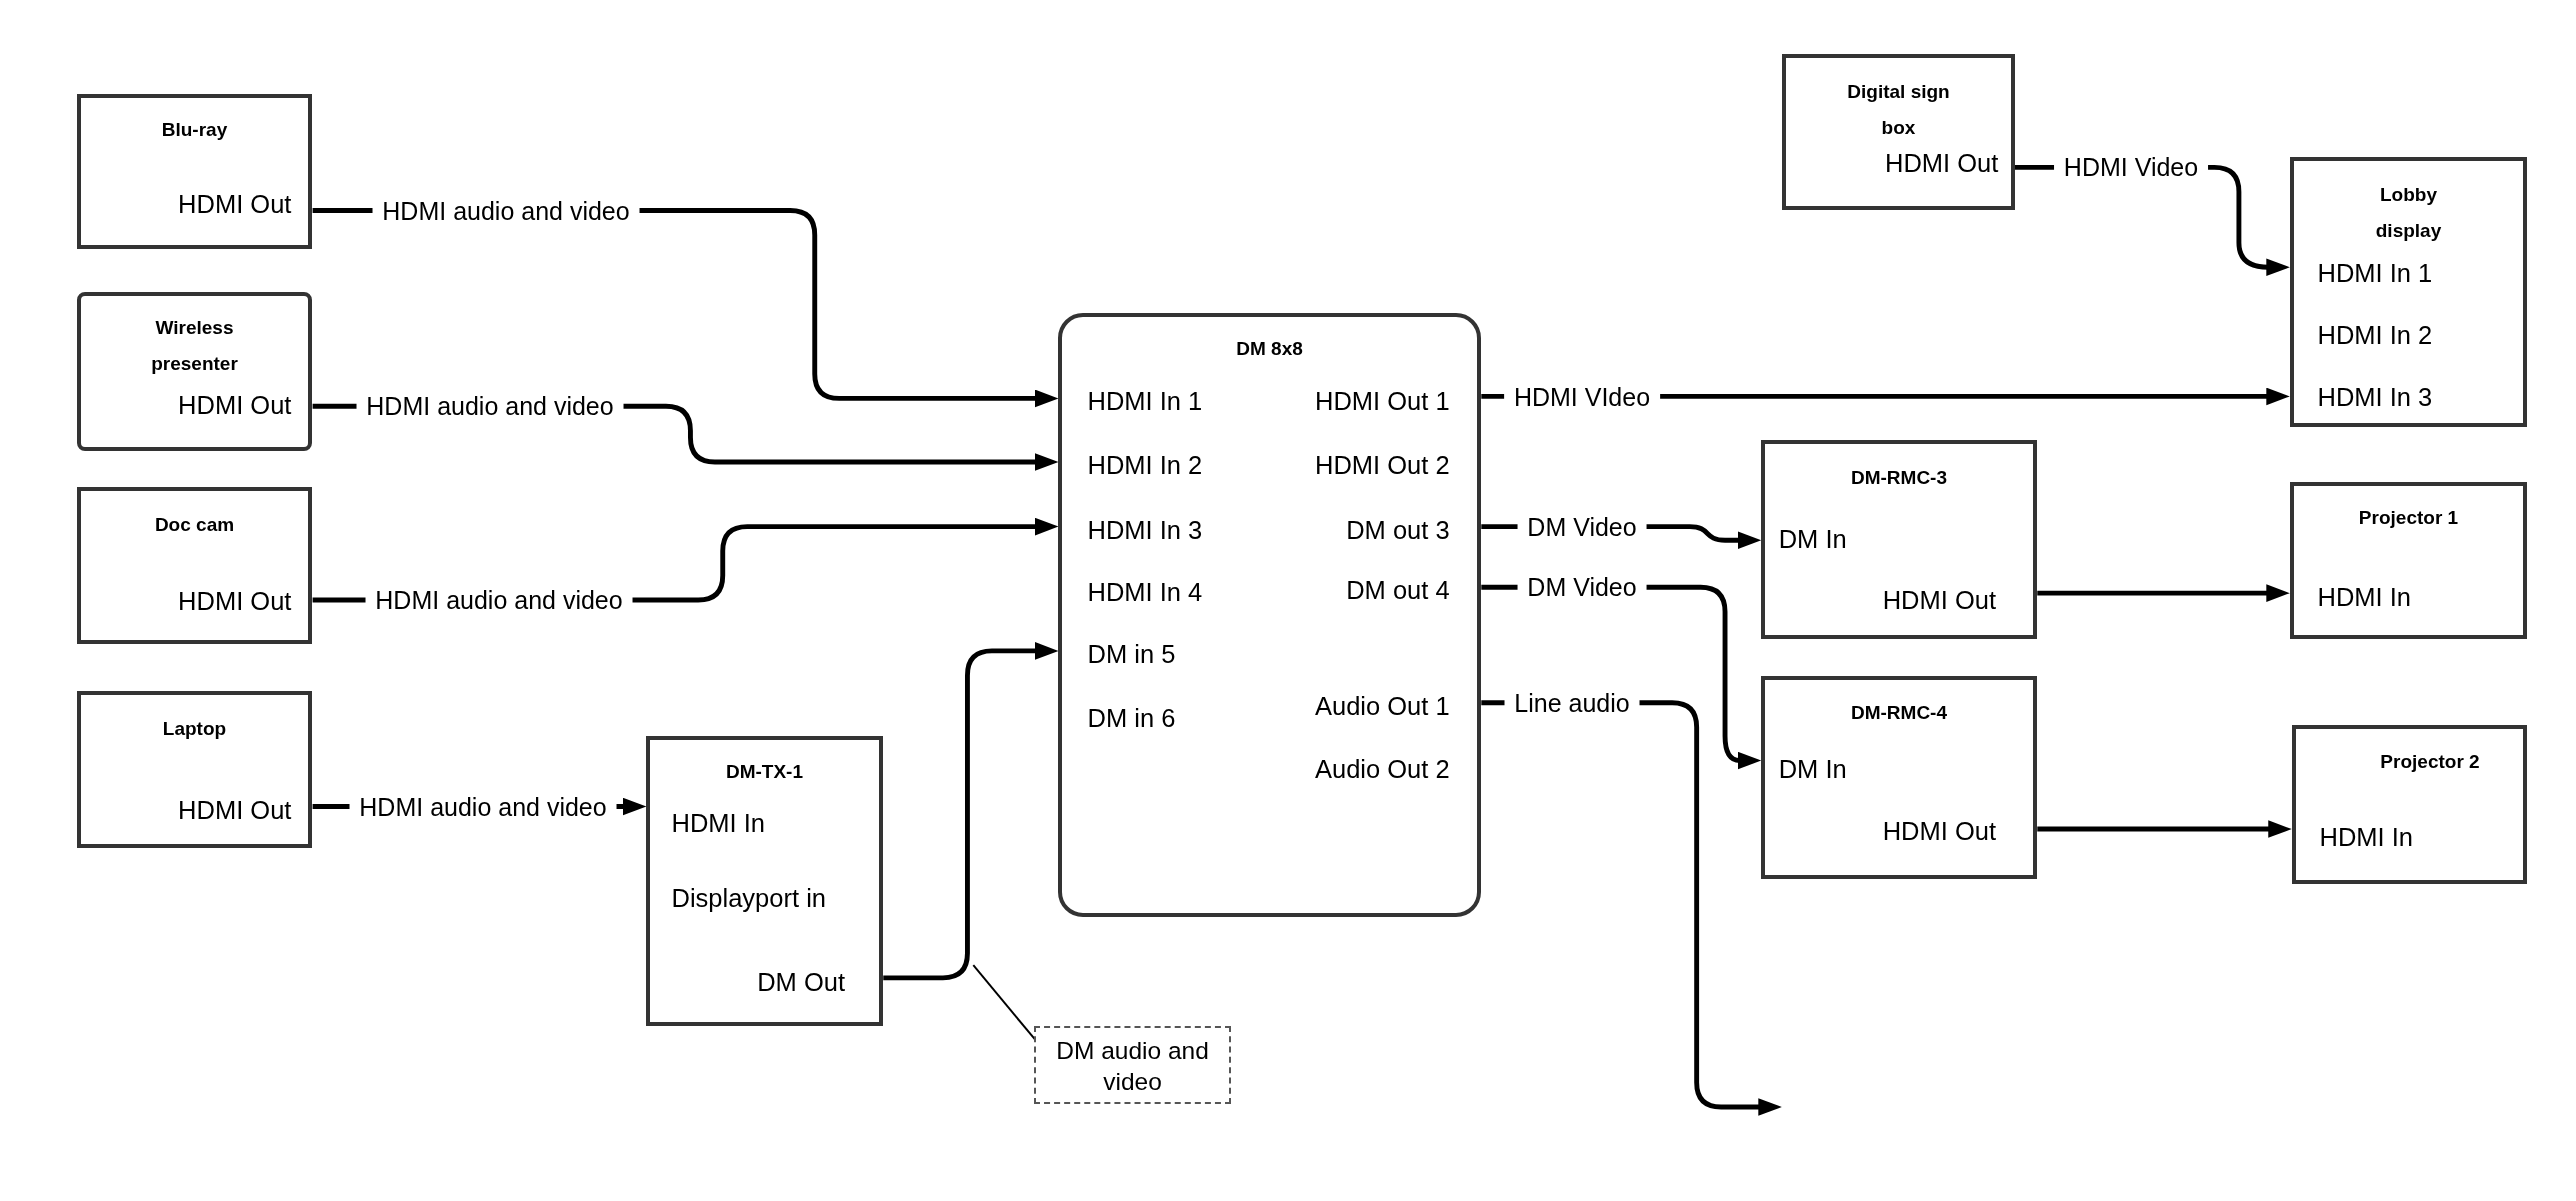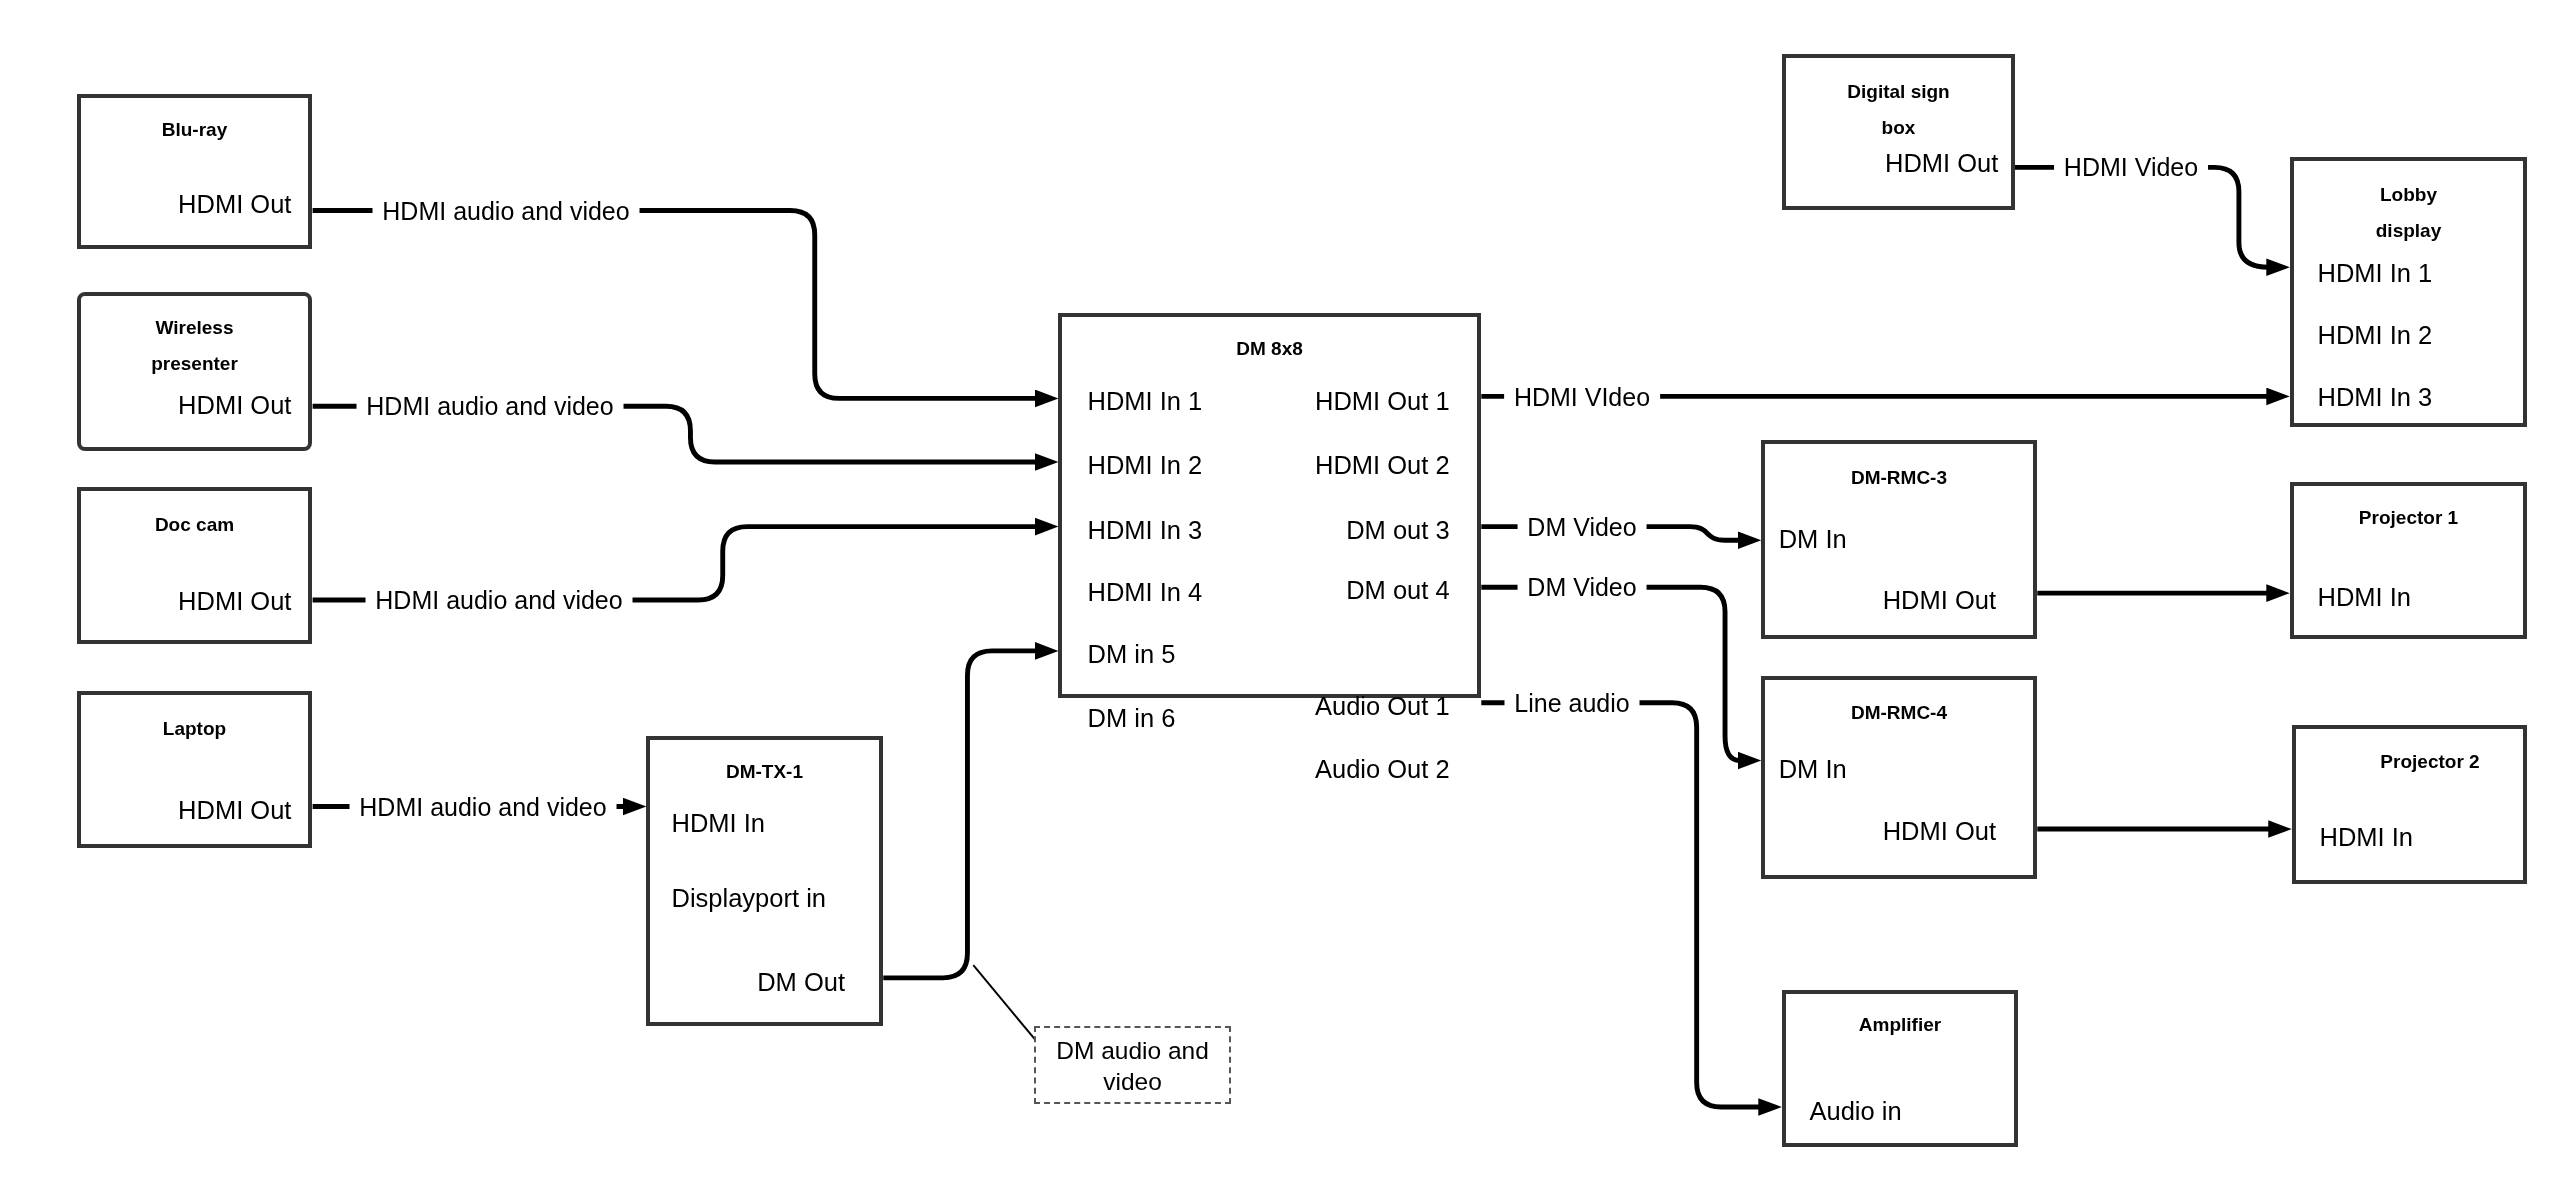--- a/index.html
+++ b/index.html
@@ -76,21 +76,21 @@
     <div class="port" style="right:16.6px;top:101px;">HDMI Out</div>
   </div>
 
   <div class="box" style="left:646px;top:736px;width:237px;height:290px;">
     <div class="title" style="top:13.7px;">DM-TX-1</div>
     <div class="port" style="left:21.5px;top:69px;">HDMI In</div>
     <div class="port" style="left:21.5px;top:144px;">Displayport in</div>
     <div class="port" style="right:34px;top:228px;">DM Out</div>
   </div>
 
-  <div class="box" style="left:1058px;top:313px;width:423px;height:385px;">
+  <div class="box" style="left:1058px;top:313px;width:423px;height:604px;border-radius:25px;">
     <div class="title" style="top:13.7px;">DM 8x8</div>
     <div class="port" style="left:25.5px;top:70px;">HDMI In 1</div>
     <div class="port" style="left:25.5px;top:134px;">HDMI In 2</div>
     <div class="port" style="left:25.5px;top:199px;">HDMI In 3</div>
     <div class="port" style="left:25.5px;top:261px;">HDMI In 4</div>
     <div class="port" style="left:25.5px;top:323px;">DM in 5</div>
     <div class="port" style="left:25.5px;top:387px;">DM in 6</div>
     <div class="port" style="right:27.4px;top:70px;">HDMI Out 1</div>
     <div class="port" style="right:27.4px;top:134px;">HDMI Out 2</div>
     <div class="port" style="right:27.4px;top:199px;">DM out 3</div>
@@ -128,24 +128,20 @@
     <div class="title" style="top:14.7px;">DM-RMC-4</div>
     <div class="port" style="left:13.7px;top:75px;">DM In</div>
     <div class="port" style="right:37px;top:137px;">HDMI Out</div>
   </div>
 
   <div class="box" style="left:2292px;top:725px;width:235px;height:159px;">
     <div class="title" style="top:14.7px;padding-left:41px;">Projector 2</div>
     <div class="port" style="left:23.5px;top:94px;">HDMI In</div>
   </div>
 
-  <div class="box" style="left:1782px;top:990px;width:236px;height:157px;">
-    <div class="title" style="top:12.7px;">Amplifier</div>
-    <div class="port" style="left:23.5px;top:103px;">Audio in</div>
-  </div>
 
   <div class="edge-label" style="left:506px;top:211px;">HDMI audio and video</div>
   <div class="edge-label" style="left:490px;top:406px;">HDMI audio and video</div>
   <div class="edge-label" style="left:499px;top:600px;">HDMI audio and video</div>
   <div class="edge-label" style="left:483px;top:807px;">HDMI audio and video</div>
   <div class="edge-label" style="left:1582px;top:397px;">HDMI VIdeo</div>
   <div class="edge-label" style="left:1582px;top:527px;">DM Video</div>
   <div class="edge-label" style="left:1582px;top:587px;">DM Video</div>
   <div class="edge-label" style="left:1572px;top:703px;">Line audio</div>
   <div class="edge-label" style="left:2131px;top:167px;">HDMI Video</div>

